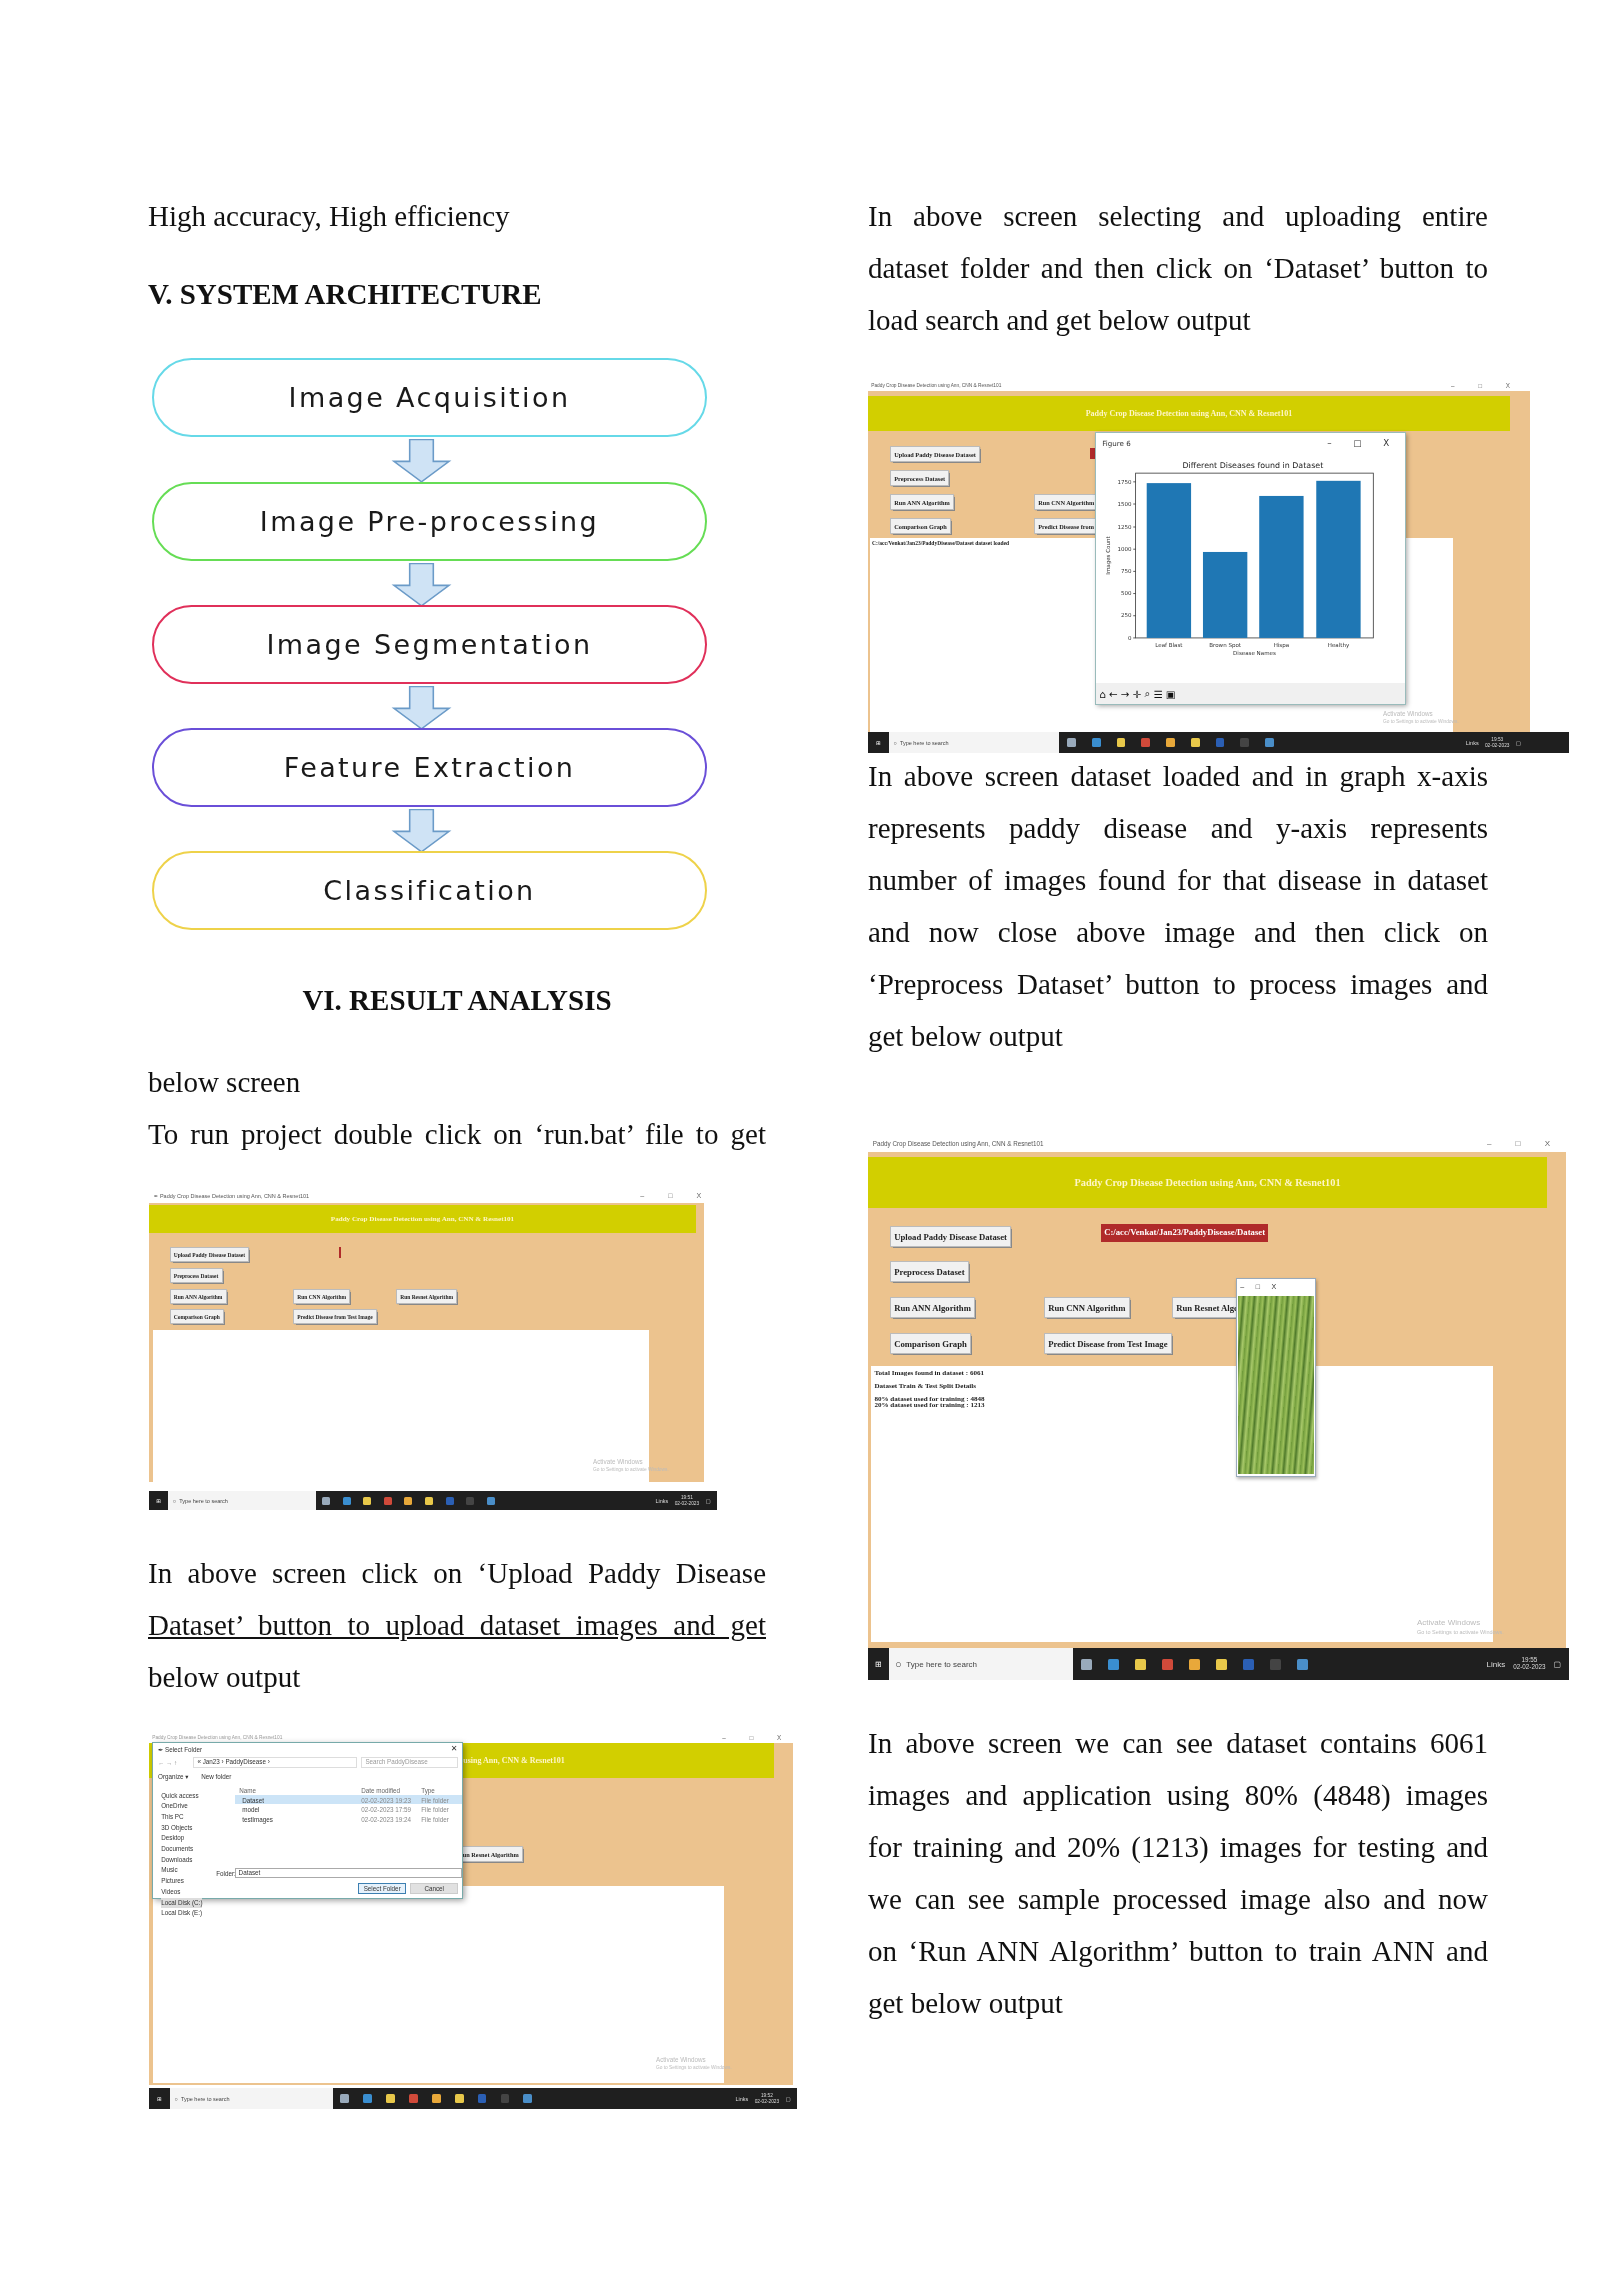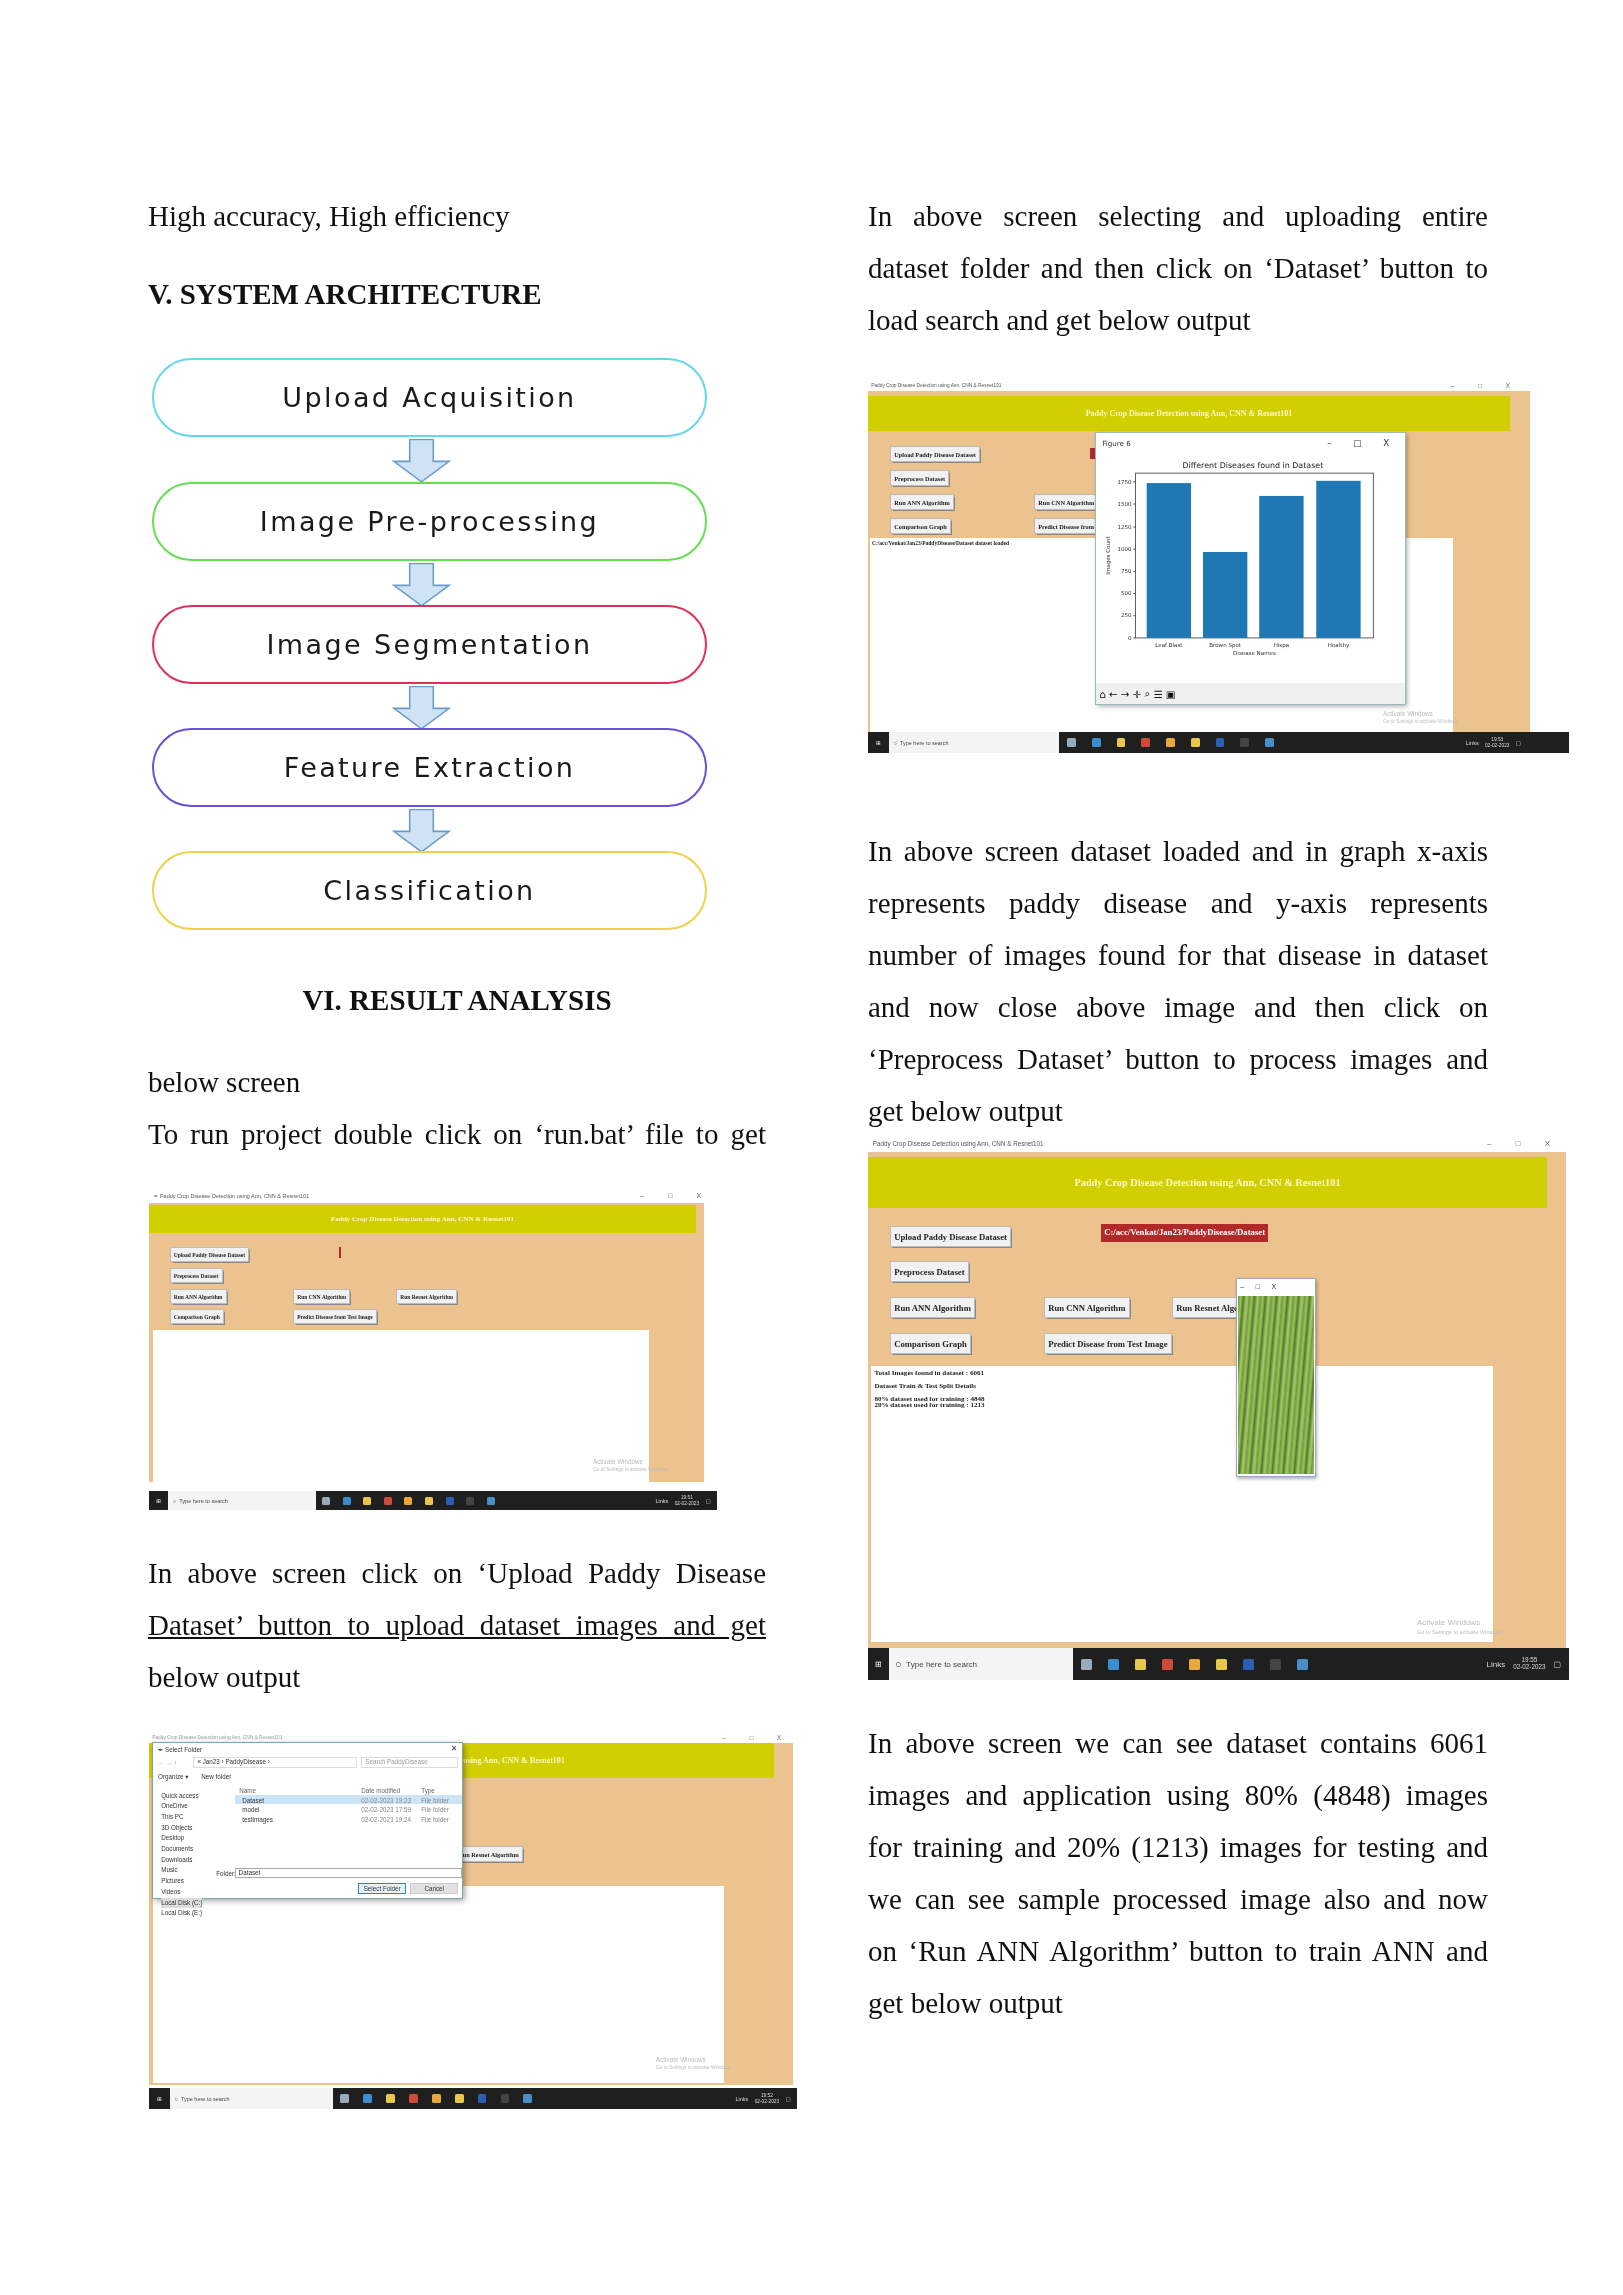--- a/index.html
+++ b/index.html
@@ -39,21 +39,21 @@
   .dlg .row { position:absolute; white-space:nowrap; }
 </style>
 </head>
 <body>
 
 <div class="abs para" style="left:148px; top:190px;">High accuracy, High efficiency</div>
 <div class="abs heading" style="left:148px; top:277px;">V. SYSTEM ARCHITECTURE</div>
 
 <div class="abs" style="left:152px; top:358px; width:560px; height:579px;">
   <div class="dbox" style="top: 0px; border-color: rgb(102, 217, 232);">
-      <span>Upload Acquisition</span>
+      <span>Image Acquisition</span>
     </div>
   <svg class="darrow" style="top:81px;" viewBox="0 0 80 55">
       <polygon points="25,0 55,0 55,28 75,28 40,54 5,28 25,28" fill="#cfe3f5" stroke="#6b9bc8" stroke-width="2"></polygon>
     </svg>
   <div class="dbox" style="top: 124px; border-color: rgb(102, 221, 85);">
       <span>Image Pre-processing</span>
     </div>
   <svg class="darrow" style="top:205px;" viewBox="0 0 80 55">
       <polygon points="25,0 55,0 55,28 75,28 40,54 5,28 25,28" fill="#cfe3f5" stroke="#6b9bc8" stroke-width="2"></polygon>
     </svg>
@@ -320,21 +320,21 @@
       <span>Links</span>
       <div class="clock" style="font-size:4.8px;">
           <div>19:53</div>
           <div>02-02-2023</div>
         </div>
       <span>▢</span>
     </div>
   </div>
 </div>
 
-<div class="abs para" style="left:868px; top:825px; width:620px;">
+<div class="abs para" style="left:868px; top:750px; width:620px;">
   <div style="text-align-last:justify;">In above screen dataset loaded and in graph x-axis</div>
   <div style="text-align-last:justify;">represents paddy disease and y-axis represents</div>
   <div style="text-align-last:justify;">number of images found for that disease in dataset</div>
   <div style="text-align-last:justify;">and now close above image and then click on</div>
   <div style="text-align-last:justify;">‘Preprocess Dataset’ button to process images and</div>
   <div>get below output</div>
 </div>
 
 <div class="win" style="left:868px; top:1135px; width:701px; height:545px; background:#fff;">
   <div class="titlebar" style="height:17.4px; font-size:6.3px; line-height:17.4px; padding-left:4.8px;">

